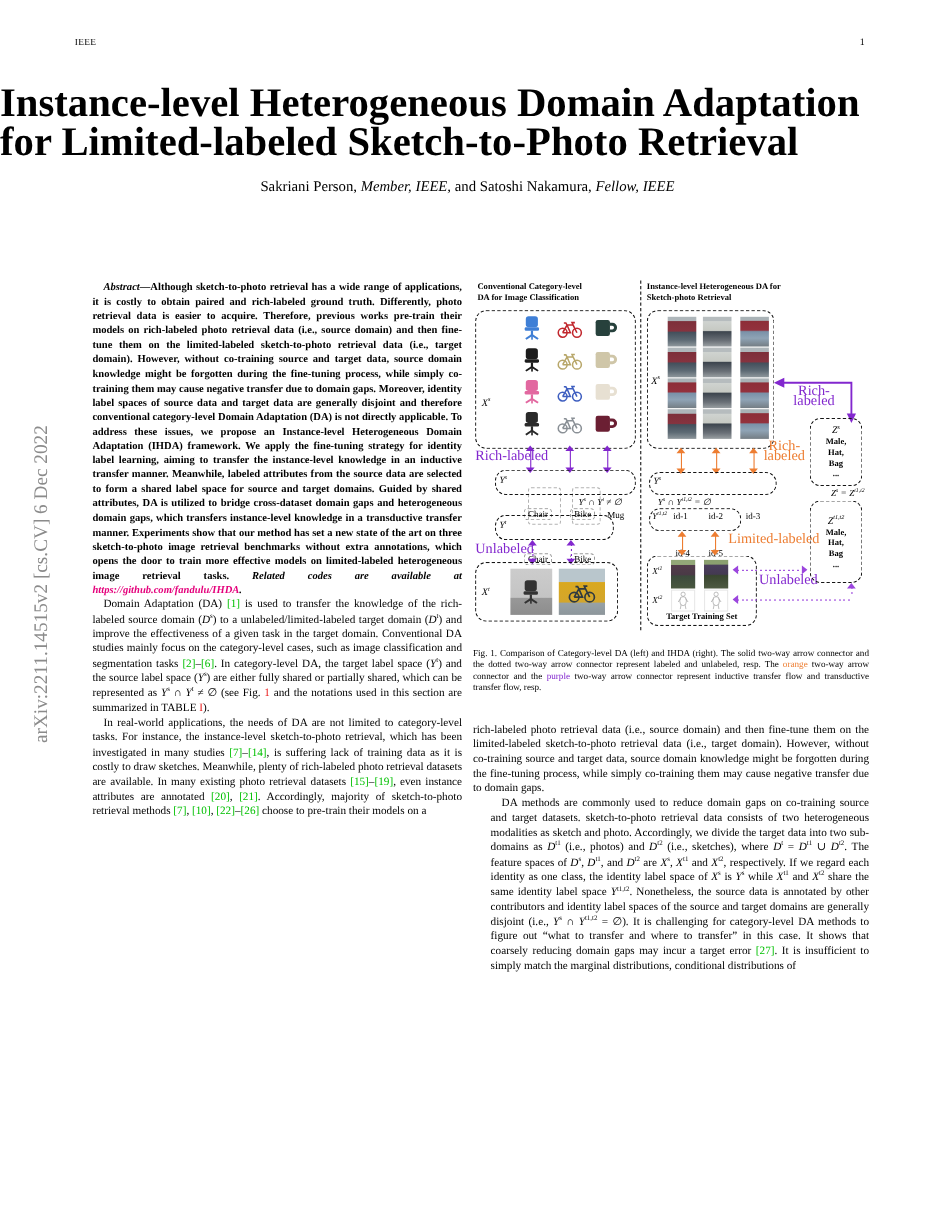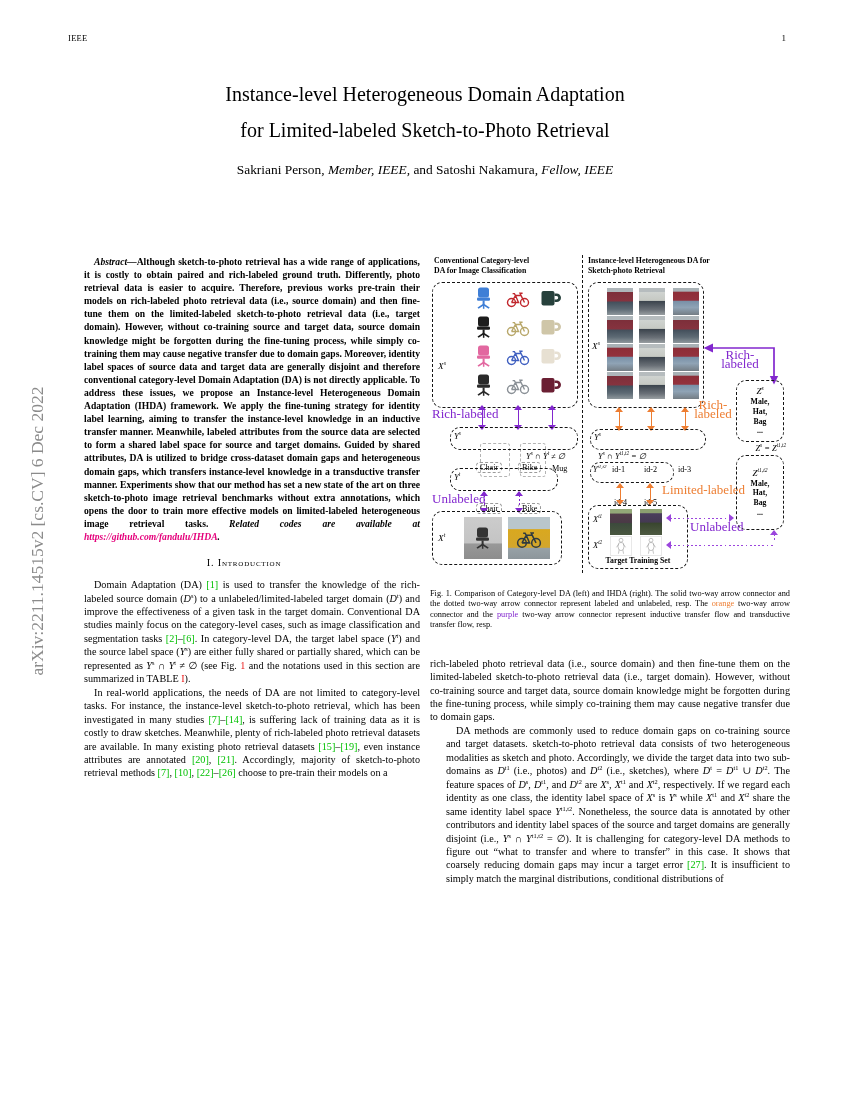--- a/index.html
+++ b/index.html
@@ -2,22 +2,22 @@
 <html><head>
 <meta charset="utf-8">
 <style>
   html,body{margin:0;padding:0;background:#ffffff;}
   .page{position:relative;width:850px;height:1100px;background:#fff;overflow:hidden;
         font-family:"Liberation Serif","DejaVu Serif",serif;color:#000;}
   .hdr-left{position:absolute;left:68px;top:33px;font-size:8.5px;letter-spacing:.3px;}
   .hdr-right{position:absolute;right:64px;top:33px;font-size:9px;}
   .arxiv{position:absolute;left:-212px;top:520px;width:500px;height:22px;
          transform:rotate(-90deg);text-align:center;color:#8b8b8b;font-size:17.5px;white-space:nowrap;}
-  .title{position:absolute;left:0;top:76px;width:100%;margin:0;text-align:center;
-         font-weight:normal;font-size:20px;line-height:36px;}
+  .title{position:absolute;left:0;top:76px;width:100%;margin:0;
+         font-weight:bold;font-size:37px;line-height:36px;}
   .title .tl{display:block;}
   .authors{position:absolute;left:0;top:160px;width:100%;text-align:center;
            font-size:13.4px;line-height:20px;}
   .col{position:absolute;top:255px;}
   .colL{left:68px;width:352px;}
   .colR{left:430px;width:360px;}
   p{margin:0;}
   .abstract{font-size:9.6px;font-weight:bold;line-height:13.1px;text-align:justify;}
   .idx{margin-top:11px;}
   .indent{text-indent:10px;margin-left:16px;}
@@ -91,21 +91,20 @@
     <span class="tl">Instance-level Heterogeneous Domain Adaptation</span>
     <span class="tl">for Limited-labeled Sketch-to-Photo Retrieval</span>
   </h1>
 
   <div class="authors">
     <div><span>Sakriani Person, </span><span class="it">Member, IEEE,</span><span> and Satoshi Nakamura, </span><span class="it">Fellow, IEEE</span></div>
   </div>
 
   <div class="col colL">
     <p class="abstract indent"><span class="it">Abstract</span><span>—Although sketch-to-photo retrieval has a wide range of applications, it is costly to obtain paired and rich-labeled ground truth. Differently, photo retrieval data is easier to acquire. Therefore, previous works pre-train their models on rich-labeled photo retrieval data (i.e., source domain) and then fine-tune them on the limited-labeled sketch-to-photo retrieval data (i.e., target domain). However, without co-training source and target data, source domain knowledge might be forgotten during the fine-tuning process, while simply co-training them may cause negative transfer due to domain gaps. Moreover, identity label spaces of source data and target data are generally disjoint and therefore conventional category-level Domain Adaptation (DA) is not directly applicable. To address these issues, we propose an Instance-level Heterogeneous Domain Adaptation (IHDA) framework. We apply the fine-tuning strategy for identity label learning, aiming to transfer the instance-level knowledge in an inductive transfer manner. Meanwhile, labeled attributes from the source data are selected to form a shared label space for source and target domains. Guided by shared attributes, DA is utilized to bridge cross-dataset domain gaps and heterogeneous domain gaps, which transfers instance-level knowledge in a transductive transfer manner. Experiments show that our method has set a new state of the art on three sketch-to-photo image retrieval benchmarks without extra annotations, which opens the door to train more effective models on limited-labeled heterogeneous image retrieval tasks. </span><span class="it">Related codes are available at </span><span class="it" style="color: rgb(228, 0, 123);">https://github.com/fandulu/IHDA</span><span class="it">.</span></p>
-    <h2 class="schead">I. Introduction</h2>
     <p class="body-p indent"><span>Domain Adaptation (DA) </span><span style="color: rgb(0, 192, 0);">[1]</span><span> is used to transfer the knowledge of the rich-labeled source domain (</span><span class="mvar">D</span><span class="msup">s</span><span>) to a unlabeled/limited-labeled target domain (</span><span class="mvar">D</span><span class="msup">t</span><span>) and improve the effectiveness of a given task in the target domain. Conventional DA studies mainly focus on the category-level cases, such as image classification and segmentation tasks </span><span style="color: rgb(0, 192, 0);">[2]</span><span>–</span><span style="color: rgb(0, 192, 0);">[6]</span><span>. In category-level DA, the target label space (</span><span class="mvar">Y</span><span class="msup">t</span><span>) and the source label space (</span><span class="mvar">Y</span><span class="msup">s</span><span>) are either fully shared or partially shared, which can be represented as </span><span class="mvar">Y</span><span class="msup">s</span><span> ∩ </span><span class="mvar">Y</span><span class="msup">t</span><span> ≠ ∅ (see Fig. </span><span style="color: rgb(234, 27, 27);">1</span><span> and the notations used in this section are summarized in TABLE </span><span style="color: rgb(234, 27, 27);">I</span><span>).</span></p>
     <p class="body-p indent"><span>In real-world applications, the needs of DA are not limited to category-level tasks. For instance, the instance-level sketch-to-photo retrieval, which has been investigated in many studies </span><span style="color: rgb(0, 192, 0);">[7]</span><span>–</span><span style="color: rgb(0, 192, 0);">[14]</span><span>, is suffering lack of training data as it is costly to draw sketches. Meanwhile, plenty of rich-labeled photo retrieval datasets are available. In many existing photo retrieval datasets </span><span style="color: rgb(0, 192, 0);">[15]</span><span>–</span><span style="color: rgb(0, 192, 0);">[19]</span><span>, even instance attributes are annotated </span><span style="color: rgb(0, 192, 0);">[20]</span><span>, </span><span style="color: rgb(0, 192, 0);">[21]</span><span>. Accordingly, majority of sketch-to-photo retrieval methods </span><span style="color: rgb(0, 192, 0);">[7]</span><span>, </span><span style="color: rgb(0, 192, 0);">[10]</span><span>, </span><span style="color: rgb(0, 192, 0);">[22]</span><span>–</span><span style="color: rgb(0, 192, 0);">[26]</span><span> choose to pre-train their models on a</span></p>
   </div>
 
   <div class="col colR">
 
     <div class="fig">
 
       <div class="fdivider" style="left:152px;top:0;height:318px"></div>
 

